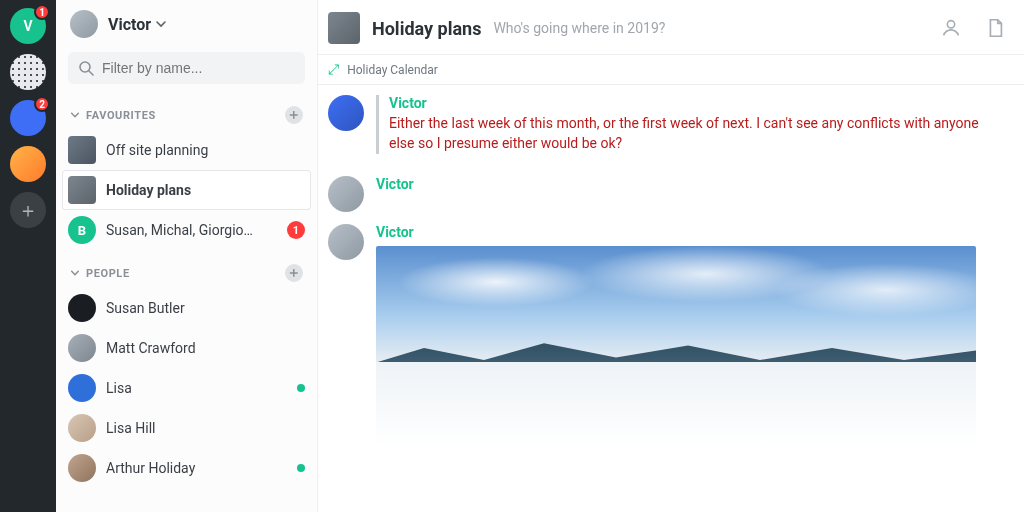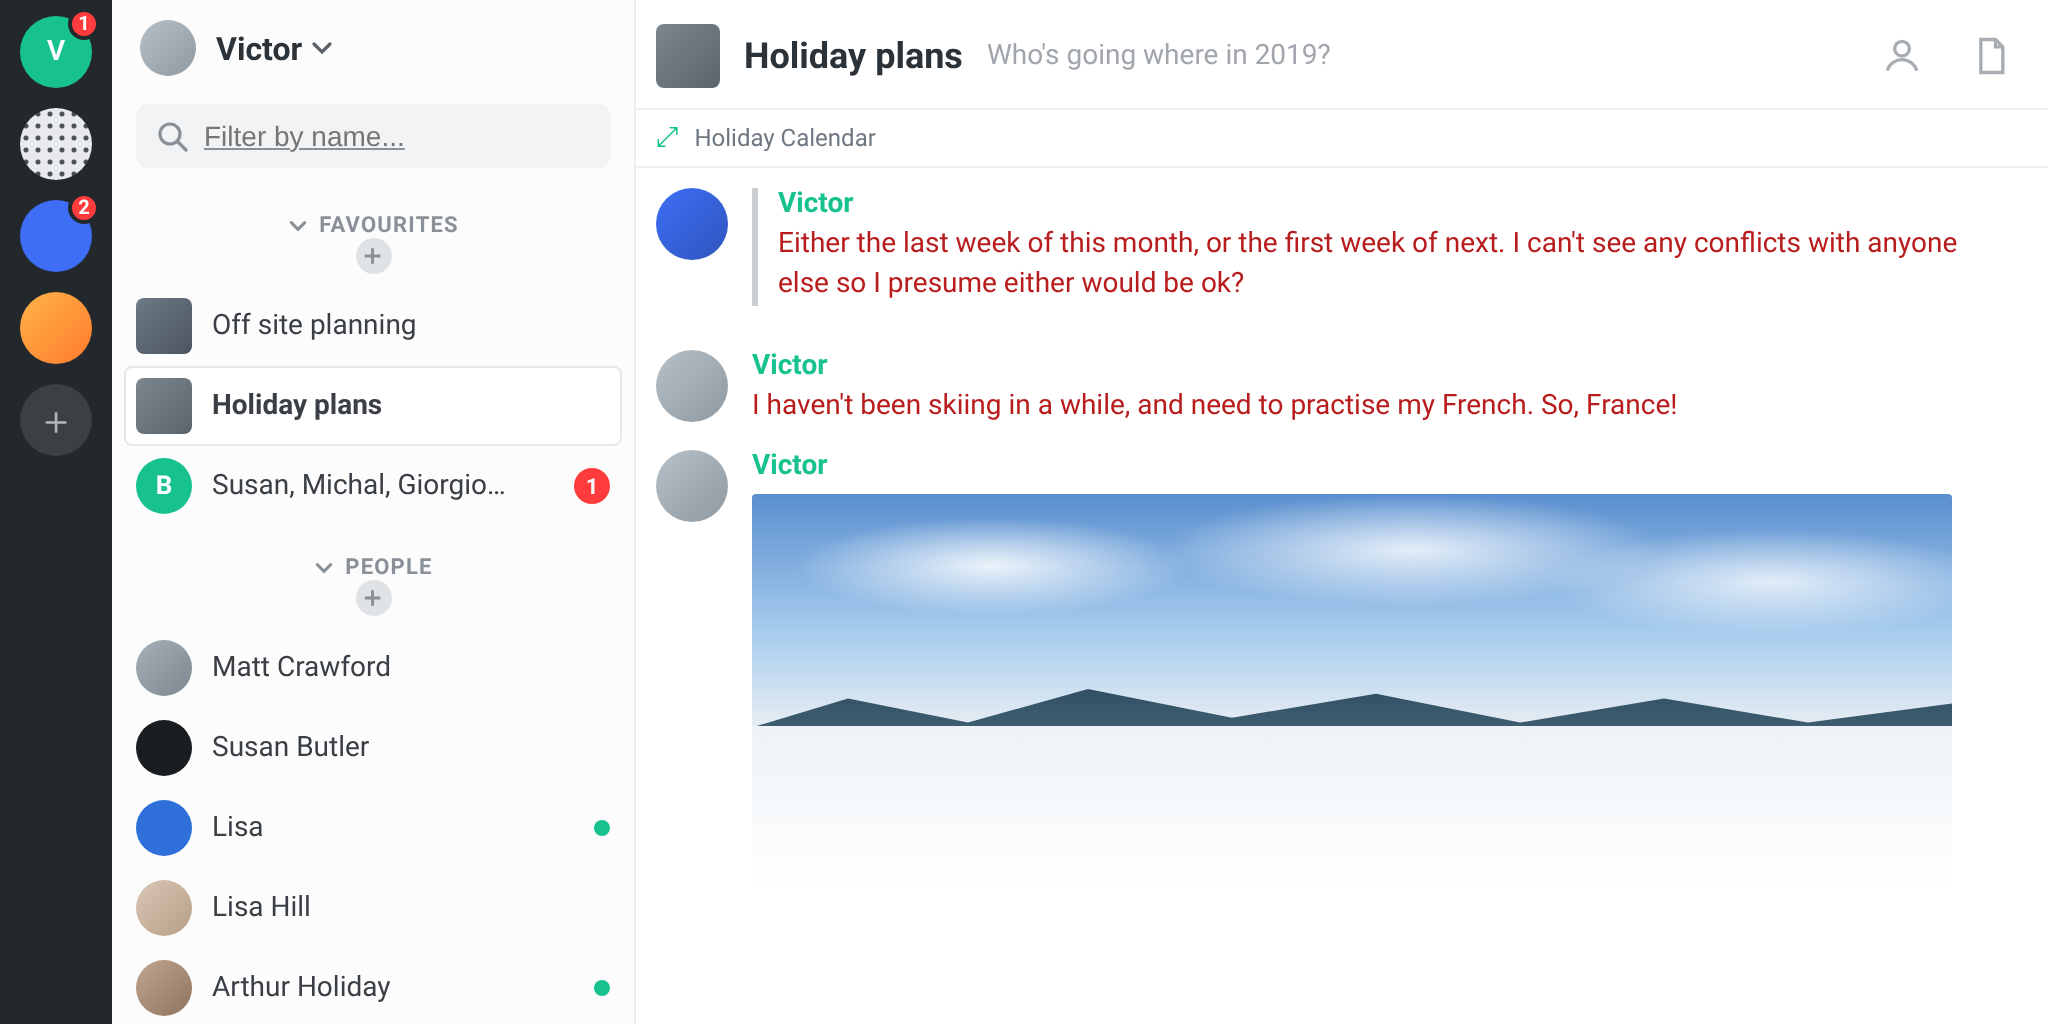--- a/index.html
+++ b/index.html
@@ -77,33 +77,32 @@
   }
   .sb-user svg { width: 12px; height: 12px; }
   .sb-search {
     margin: 8px 12px;
     background: #f1f3f4;
     border-radius: 6px;
     display: flex; align-items: center;
     padding: 8px 10px;
     gap: 8px;
     color: #8a9097;
-    text-decoration: underline;
   }
   .sb-search input {
     border: none; background: transparent; outline: none;
     font-size: 14px; color: #555; width: 100%;
   }
   .sb-search svg { width: 16px; height: 16px; flex-shrink: 0; }
 
   .sb-section-h {
     display: flex; align-items: center; justify-content: space-between;
     padding: 14px 14px 6px 14px;
     color: #8a9097;
-    font-size: 11px; letter-spacing: .6px; font-weight: 700; flex-direction: column;
+    font-size: 11px; letter-spacing: .6px; font-weight: 700;
   }
   .sb-section-h .left { display: flex; align-items: center; gap: 6px; cursor: pointer; }
   .sb-section-h .plus { width: 18px; height: 18px; border-radius: 50%; background: #dfe3e6; color: #8a9097; display: flex; align-items: center; justify-content: center; font-size: 14px; cursor: pointer; }
 
   .sb-item {
     display: flex; align-items: center;
     gap: 10px;
     padding: 6px 12px;
     cursor: pointer;
     position: relative;
@@ -257,26 +256,26 @@
           <path d="M2 4l4 4 4-4" fill="none" stroke="#8a9097" stroke-width="1.8" stroke-linecap="round"></path>
         </svg>
       <span>PEOPLE</span>
     </div>
     <div class="plus">
         <span>＋</span>
       </div>
   </div>
 
   <div class="sb-item">
+    <div class="sq" style="background:#1a1d21"></div>
+    <div class="label">Susan Butler</div>
+  </div>
+  <div class="sb-item">
     <div class="sq" style="background:linear-gradient(135deg,#a7b0b8,#7d868e)"></div>
     <div class="label">Matt Crawford</div>
-  </div>
-  <div class="sb-item">
-    <div class="sq" style="background:#1a1d21"></div>
-    <div class="label">Susan Butler</div>
   </div>
   <div class="sb-item">
     <div class="sq" style="background:#2f6fd9"></div>
     <div class="label">Lisa</div>
     <div class="presence"></div>
   </div>
   <div class="sb-item">
     <div class="sq" style="background:linear-gradient(135deg,#d9c6b5,#b79f88)"></div>
     <div class="label">Lisa Hill</div>
   </div>
@@ -317,21 +316,20 @@
           <div class="author">Victor</div>
           <div class="text">Either the last week of this month, or the first week of next. I can't see any conflicts with anyone else so I presume either would be ok?</div>
         </div>
       </div>
     </div>
 
     <div class="msg">
       <div class="ava" style="background:linear-gradient(135deg,#b7c0c7,#8f99a2)"></div>
       <div class="body">
         <div class="author">Victor</div>
-        <div class="text">I haven't been skiing in a while, and need to practise my French. So, France!</div>
       </div>
     </div>
 
     <div class="msg">
       <div class="ava" style="background:linear-gradient(135deg,#b7c0c7,#8f99a2)"></div>
       <div class="body">
         <div class="author">Victor</div>
         <div class="photo">
           <div class="clouds"></div>
           <div class="ridge"></div>

